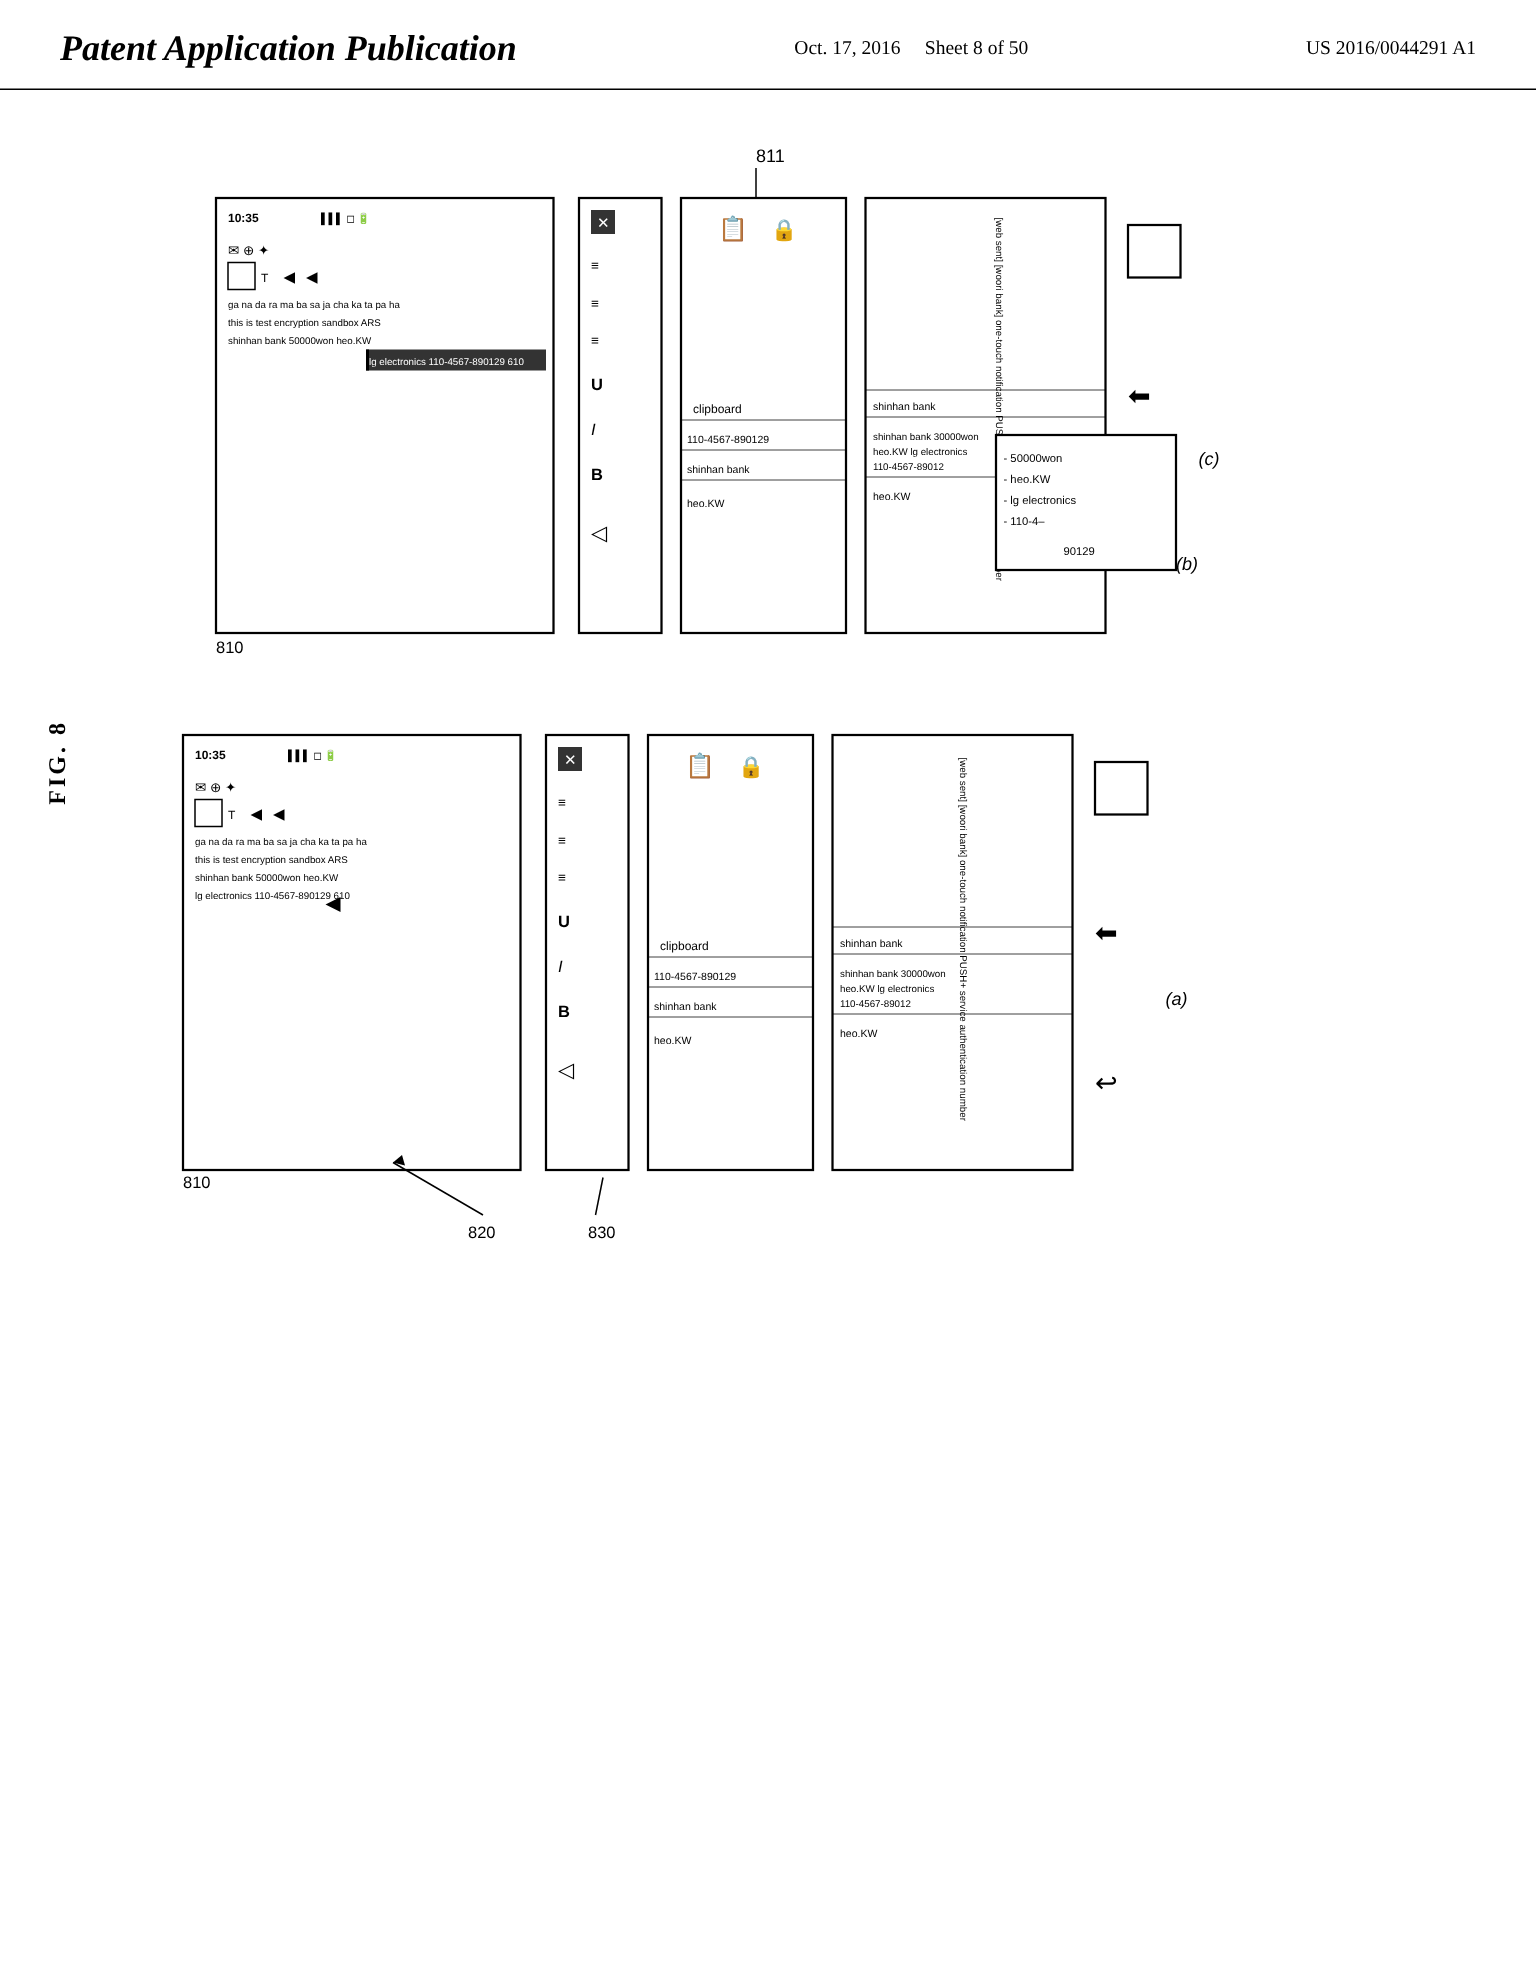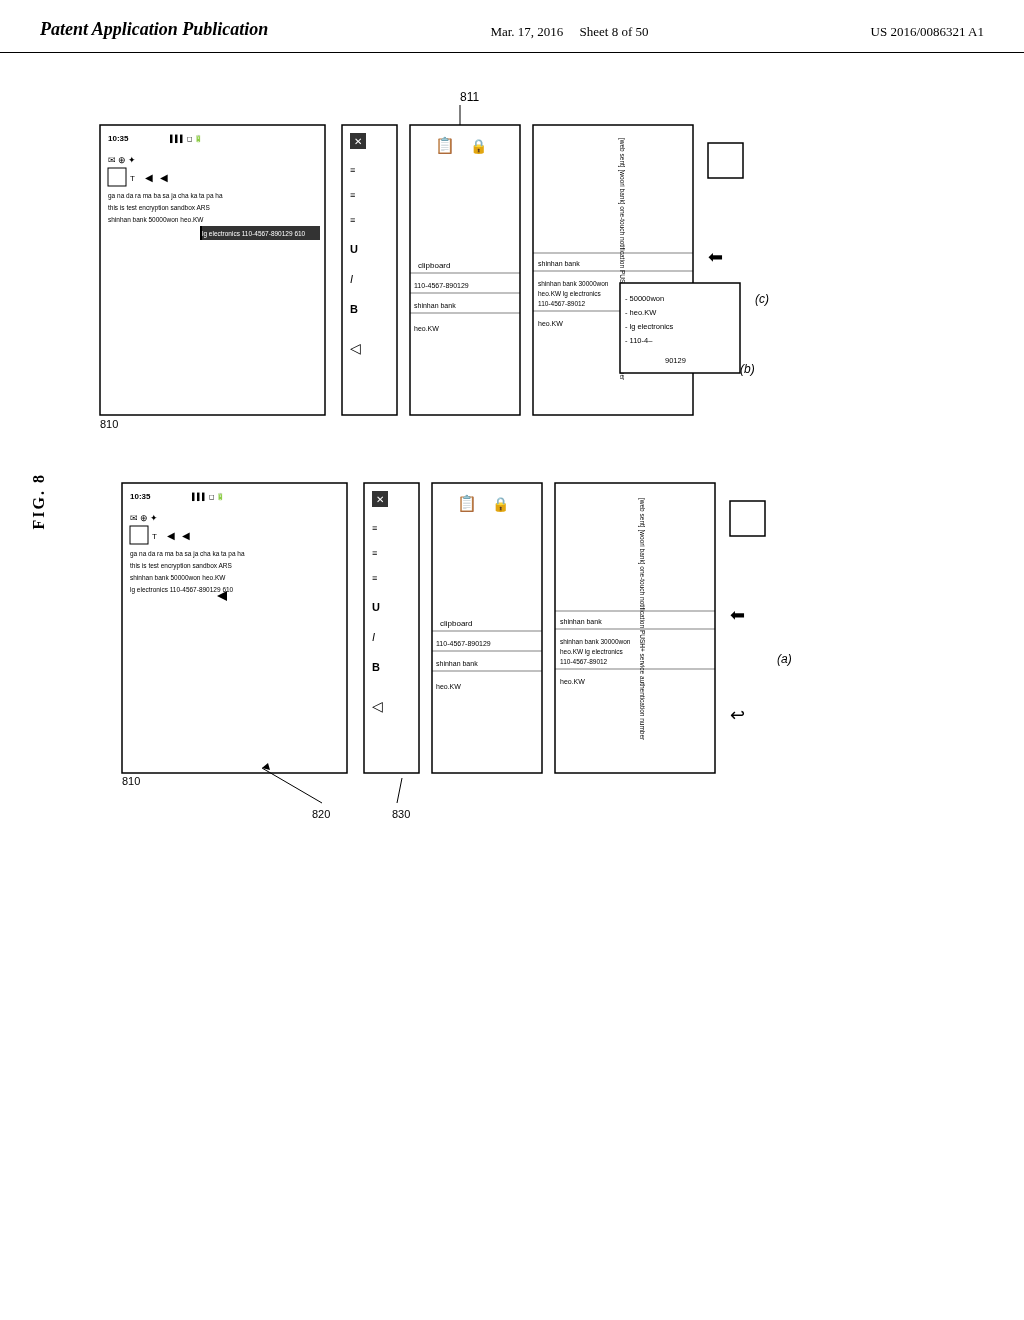--- a/index.html
+++ b/index.html
@@ -14,21 +14,21 @@
 
     .page-header {
       display: flex;
       justify-content: space-between;
       align-items: flex-start;
       padding: 18px 40px 10px 40px;
       border-bottom: 1px solid #000;
     }
 
     .header-left {
-      font-size: 18px;
+      font-size: 24px;
       font-weight: bold;
       font-style: italic;
       line-height: 1.3;
     }
 
     .header-center {
       font-size: 13px;
       text-align: center;
       line-height: 1.5;
       padding-top: 4px;
@@ -54,21 +54,21 @@
       font-size: 16px;
       font-weight: bold;
       writing-mode: vertical-rl;
       transform: rotate(180deg);
       letter-spacing: 2px;
     }
 
     
     .top-diagram {
       display: flex;
-      justify-content: flex-start;
+      justify-content: flex-end;
       margin-top: 10px;
       margin-bottom: 20px;
       position: relative;
     }
 
     
     .bottom-diagram {
       display: flex;
       justify-content: center;
       margin-top: 10px;
@@ -81,25 +81,25 @@
     }
   </style>
 </head>
 <body>
 
 <div class="page-header">
   <div class="header-left">
     <span>Patent Application Publication</span>
   </div>
   <div class="header-center">
-    <span>Mar. 17, 2016</span>&nbsp;&nbsp;&nbsp;&nbsp;
+    <span>Oct. 17, 2016</span>&nbsp;&nbsp;&nbsp;&nbsp;
     <span>Sheet 8 of 50</span>
   </div>
   <div class="header-right">
-    <span>US 2016/0086321 A1</span>
+    <span>US 2016/0044291 A1</span>
   </div>
 </div>
 
 <div class="main-content">
 
   <div class="fig-label">
     <span>FIG. 8</span>
   </div>
 
   <div class="top-diagram">

